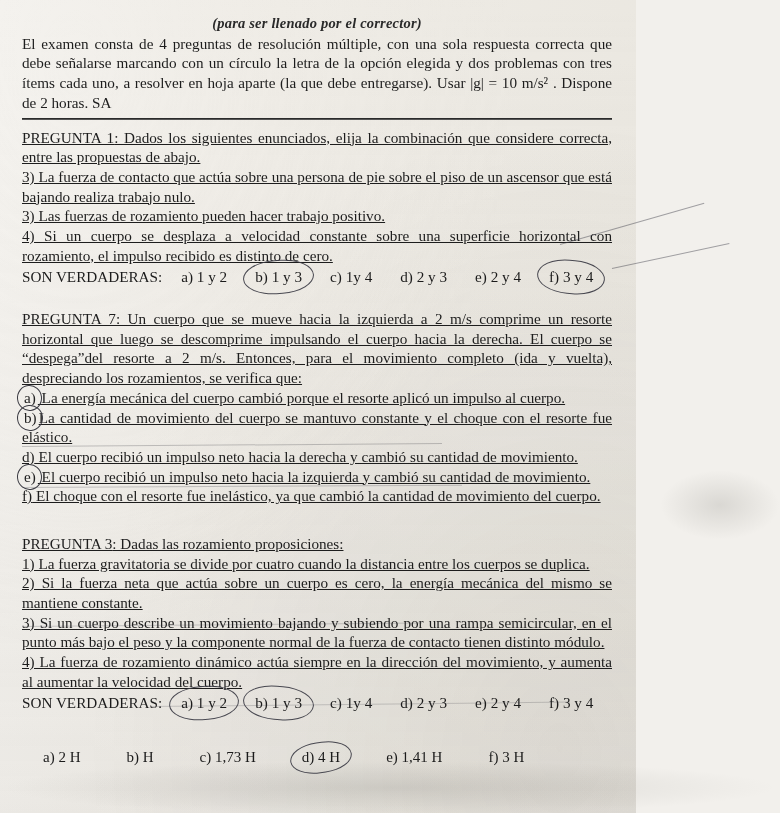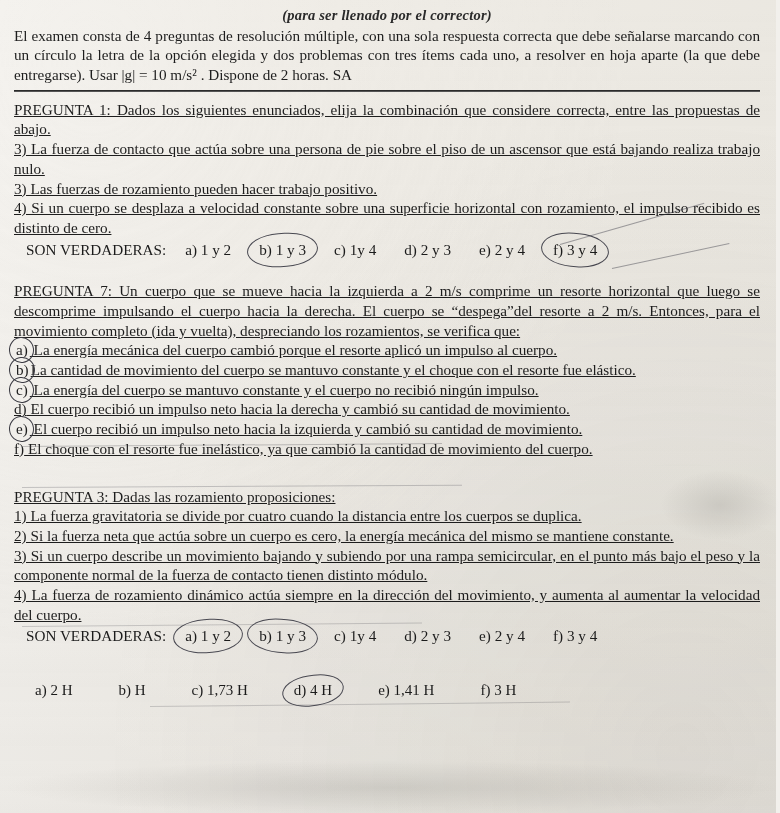--- a/index.html
+++ b/index.html
@@ -10,24 +10,24 @@
     width: 780px;
     height: 813px;
     background: #f2f0ec;
     font-family: "Liberation Serif", serif;
     color: #1b1b1b;
     overflow: hidden;
     position: relative;
   }
   .page {
     position: relative;
-    width: 776px;
+    width: 636px;
     height: 813px;
     background: linear-gradient(95deg, #f4f2ee 0%, #efece6 40%, #eae7e0 100%);
-    padding: 8px;
+    padding: 16px;
     box-sizing: border-box;
   }
   
   .page::after {
     content: "";
     position: absolute;
     inset: 0;
     pointer-events: none;
     background:
       radial-gradient(ellipse at 12% 8%, rgba(255,255,255,0.55), rgba(255,255,255,0) 55%),
@@ -83,21 +83,21 @@
   .spacer-sm { height: 9px; }
   .spacer-md { height: 15px; }
   .spacer-lg { height: 22px; }
 
   
   .answers {
     display: flex;
     align-items: baseline;
     font-size: 15.2px;
     line-height: 1.3;
-    margin: 1px 0 0 12px;
+    margin: 1px 0 0 0;
     white-space: nowrap;
   }
   .answers .lead {
     margin-right: 16px;
   }
   .answers .opt {
     margin-right: 22px;
     position: relative;
     padding: 1px 3px;
   }
@@ -190,21 +190,20 @@
         <span class="opt last circled tilt2">f) 3 y 4</span>
       </div>
     </div>
 
     <div class="spacer-md"></div>
 
     <div class="q-block">
       <p class="q-para"><span class="q-label">PREGUNTA 7</span><span>: Un cuerpo que se mueve hacia la izquierda a 2 m/s comprime un resorte horizontal que luego se descomprime impulsando el cuerpo hacia la derecha. El cuerpo se “despega”del resorte a 2 m/s. Entonces, para el movimiento completo (ida y vuelta), despreciando los rozamientos, se verifica que:</span></p>
       <p class="q-para"><span class="mark-letter">a)</span><span> La energía mecánica del cuerpo  cambió porque el resorte aplicó un impulso al cuerpo.</span></p>
       <p class="q-para"><span class="mark-letter">b)</span><span>La cantidad de movimiento del cuerpo se mantuvo constante y el choque con el resorte fue elástico.</span></p>
-      <p class="q-para"><span class="mark-letter">c)</span><span> La energía del cuerpo se mantuvo constante y  el cuerpo no recibió ningún impulso.</span></p>
       <p class="q-para"><span>d)</span><span> El  cuerpo recibió un impulso neto hacia la derecha y  cambió su cantidad de movimiento.</span></p>
       <p class="q-para"><span class="mark-letter">e)</span><span> El cuerpo recibió un impulso neto hacia la izquierda y cambió su cantidad de movimiento.</span></p>
       <p class="q-para"><span>f)</span><span> El choque con el resorte fue inelástico, ya que cambió la cantidad de movimiento del cuerpo.</span></p>
     </div>
 
     <div class="spacer-lg"></div>
 
     <div class="q-block">
       <p class="q-para"><span class="q-label">PREGUNTA 3</span><span>: Dadas las rozamiento proposiciones:</span></p>
       <p class="q-para">1) La fuerza gravitatoria  se divide por cuatro cuando la distancia entre los cuerpos se duplica.</p>

